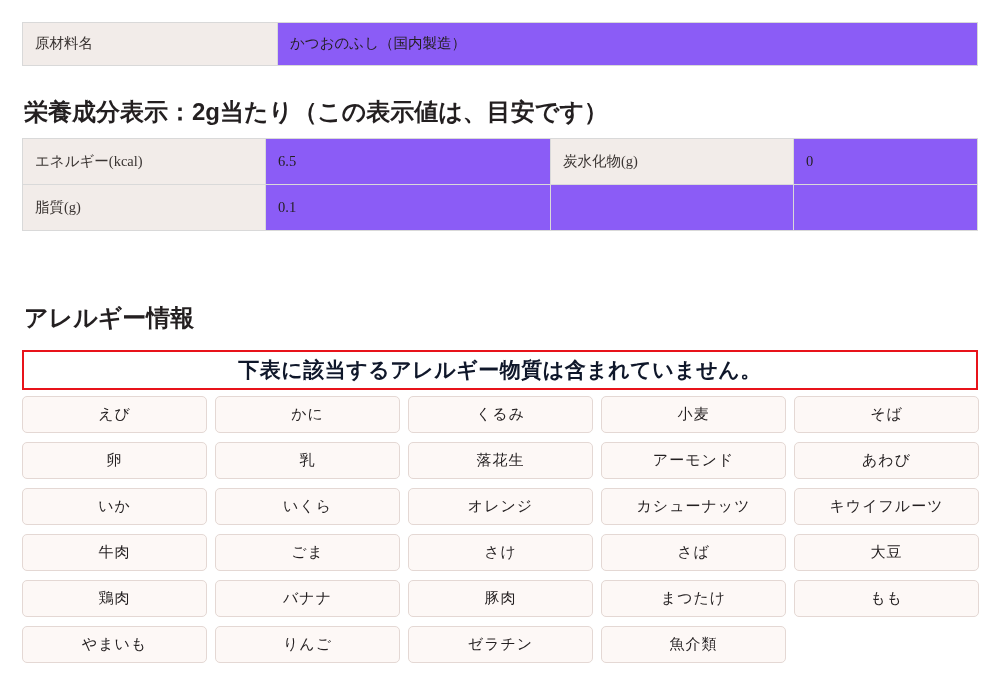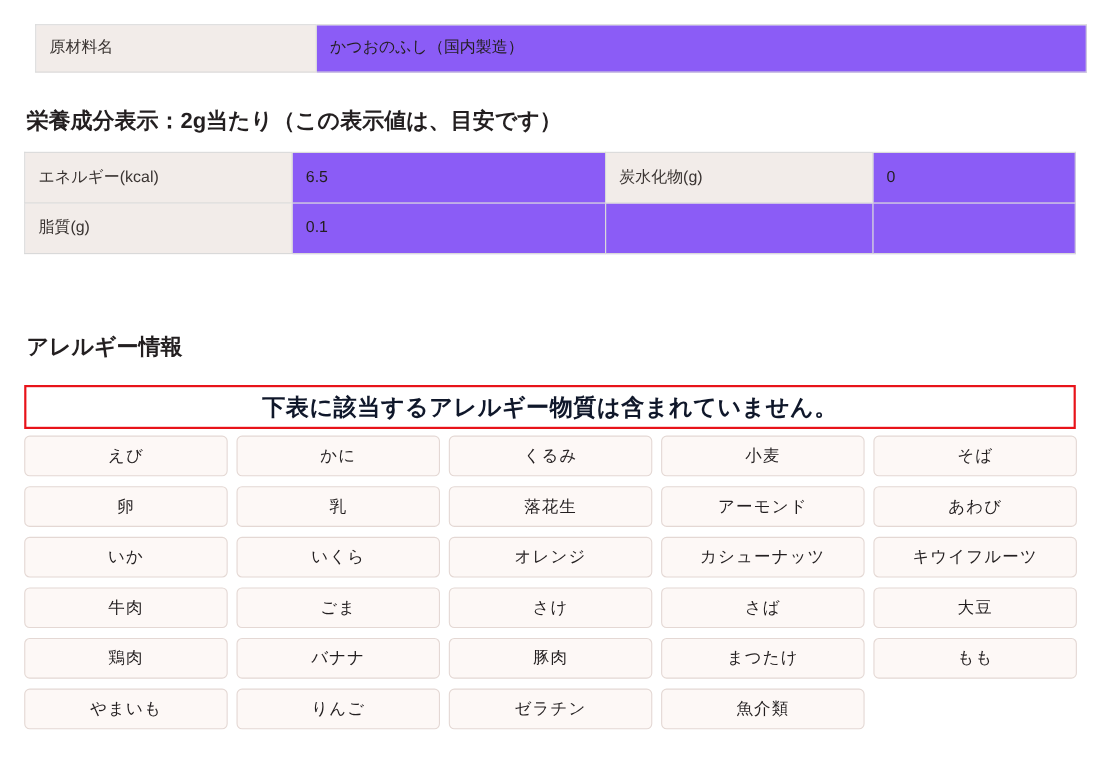--- a/index.html
+++ b/index.html
@@ -43,47 +43,47 @@
     background: #8b5cf6;
     color: #231f20;
   }
   .dotted-right {
     border-right: 1px dotted #b9b2ae !important;
   }
 
   
   .ingredients-wrap {
     position: absolute;
-    left: 32px;
+    left: 22px;
     top: 22px;
     width: 876px;
   }
   .ingredients-wrap .info-table { width: 956px; }
   .ingredients-wrap td { height: 42px; }
 
   
   .section-heading {
     position: absolute;
-    font-size: 20px;
+    font-size: 24px;
     font-weight: bold;
     color: #231f20;
     letter-spacing: 0px;
     white-space: nowrap;
   }
   #nutrition-heading { left: 24px; top: 96px; }
   #allergy-heading  { left: 24px; top: 302px; }
 
   
   .nutrition-wrap {
     position: absolute;
     left: 22px;
     top: 138px;
     width: 956px;
   }
-  .nutrition-wrap .info-table { width: 956px; }
+  .nutrition-wrap .info-table { width: 956px; font-family: Liberation Serif, serif; }
   .nutrition-wrap td { height: 45px; }
 
   
   .allergy-notice {
     position: absolute;
     left: 22px;
     top: 350px;
     width: 956px;
     height: 40px;
     box-sizing: border-box;

